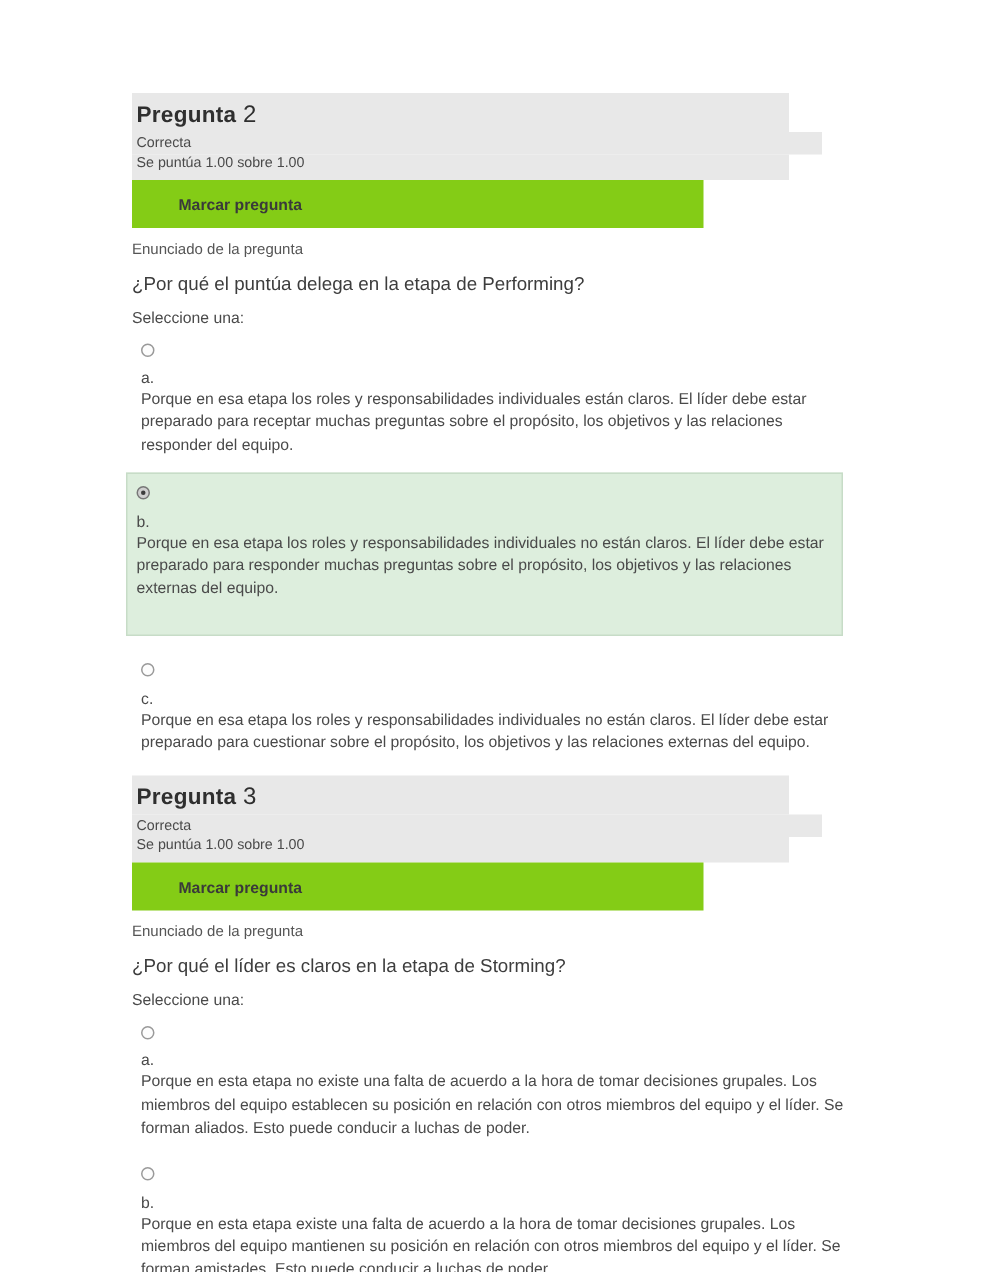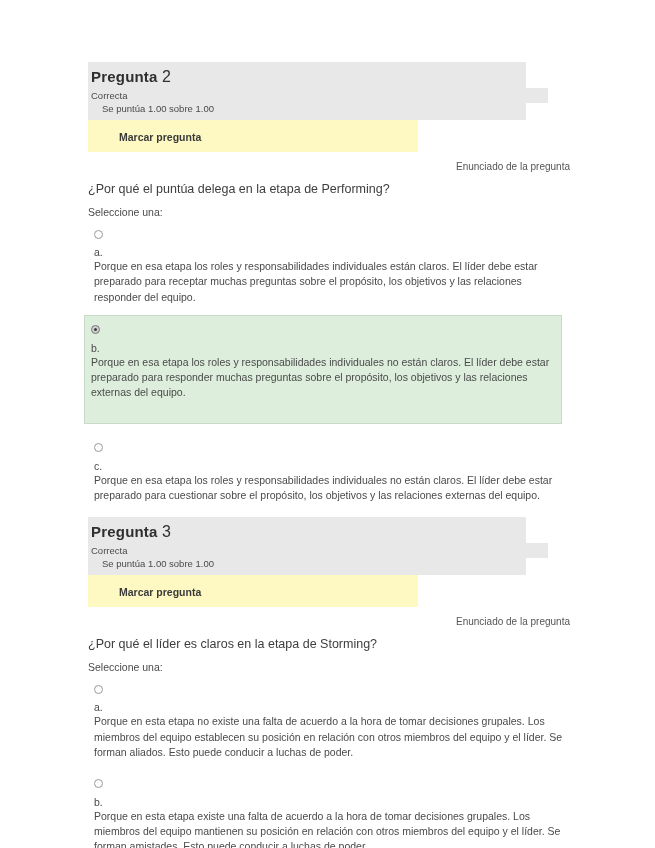--- a/index.html
+++ b/index.html
@@ -57,43 +57,42 @@
     padding-left: 3px;
     padding-top: 2px;
     box-sizing: border-box;
     line-height: 1.35;
   }
   .q-grade {
     background: #e8e8e8;
     width: 438px;
     font-size: 9.5px;
     color: #4a4a4a;
-    padding-left: 14px;
+    padding-left: 3px;
     padding-bottom: 4px;
     box-sizing: border-box;
     line-height: 1.35;
   }
   .q-flag-row {
-    background: #fef9c3;
-    width: 330px;
+    background: #84cc16;
+    width: 381px;
     padding: 7px 0 7px 3px;
     box-sizing: border-box;
   }
   .q-flag {
     font-size: 10.5px;
     font-weight: bold;
     color: #3a3a3a;
     margin-left: 28px;
   }
   .q-label {
     font-size: 10px;
     color: #555;
     margin-top: 9px;
     margin-bottom: 2px;
-    text-align: right;
   }
   .q-text {
     font-size: 12.5px;
     color: #3d3d3d;
     margin-top: 9px;
     margin-bottom: 9px;
     line-height: 1.3;
   }
   .select-one {
     font-size: 10.5px;

